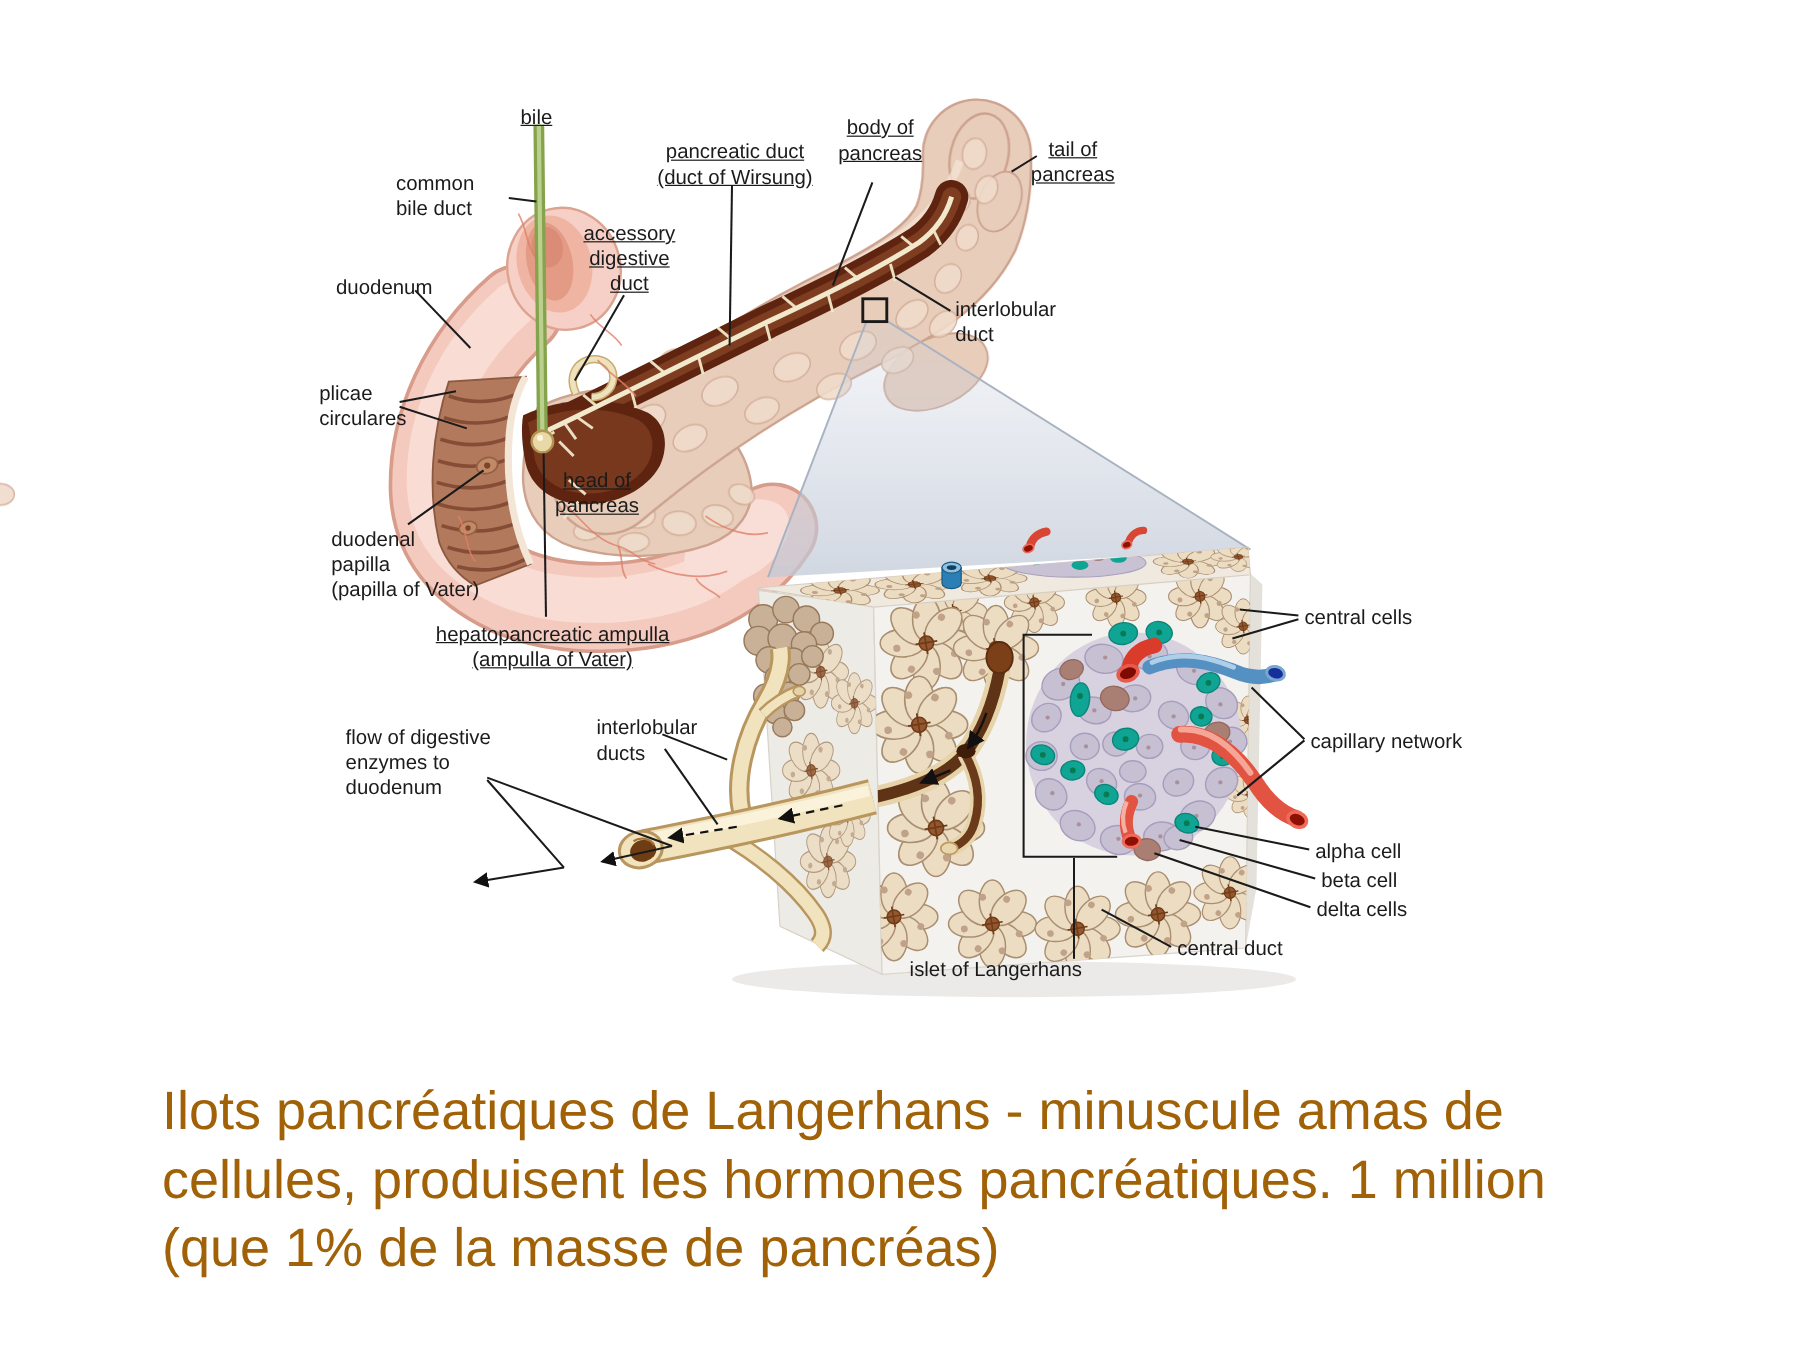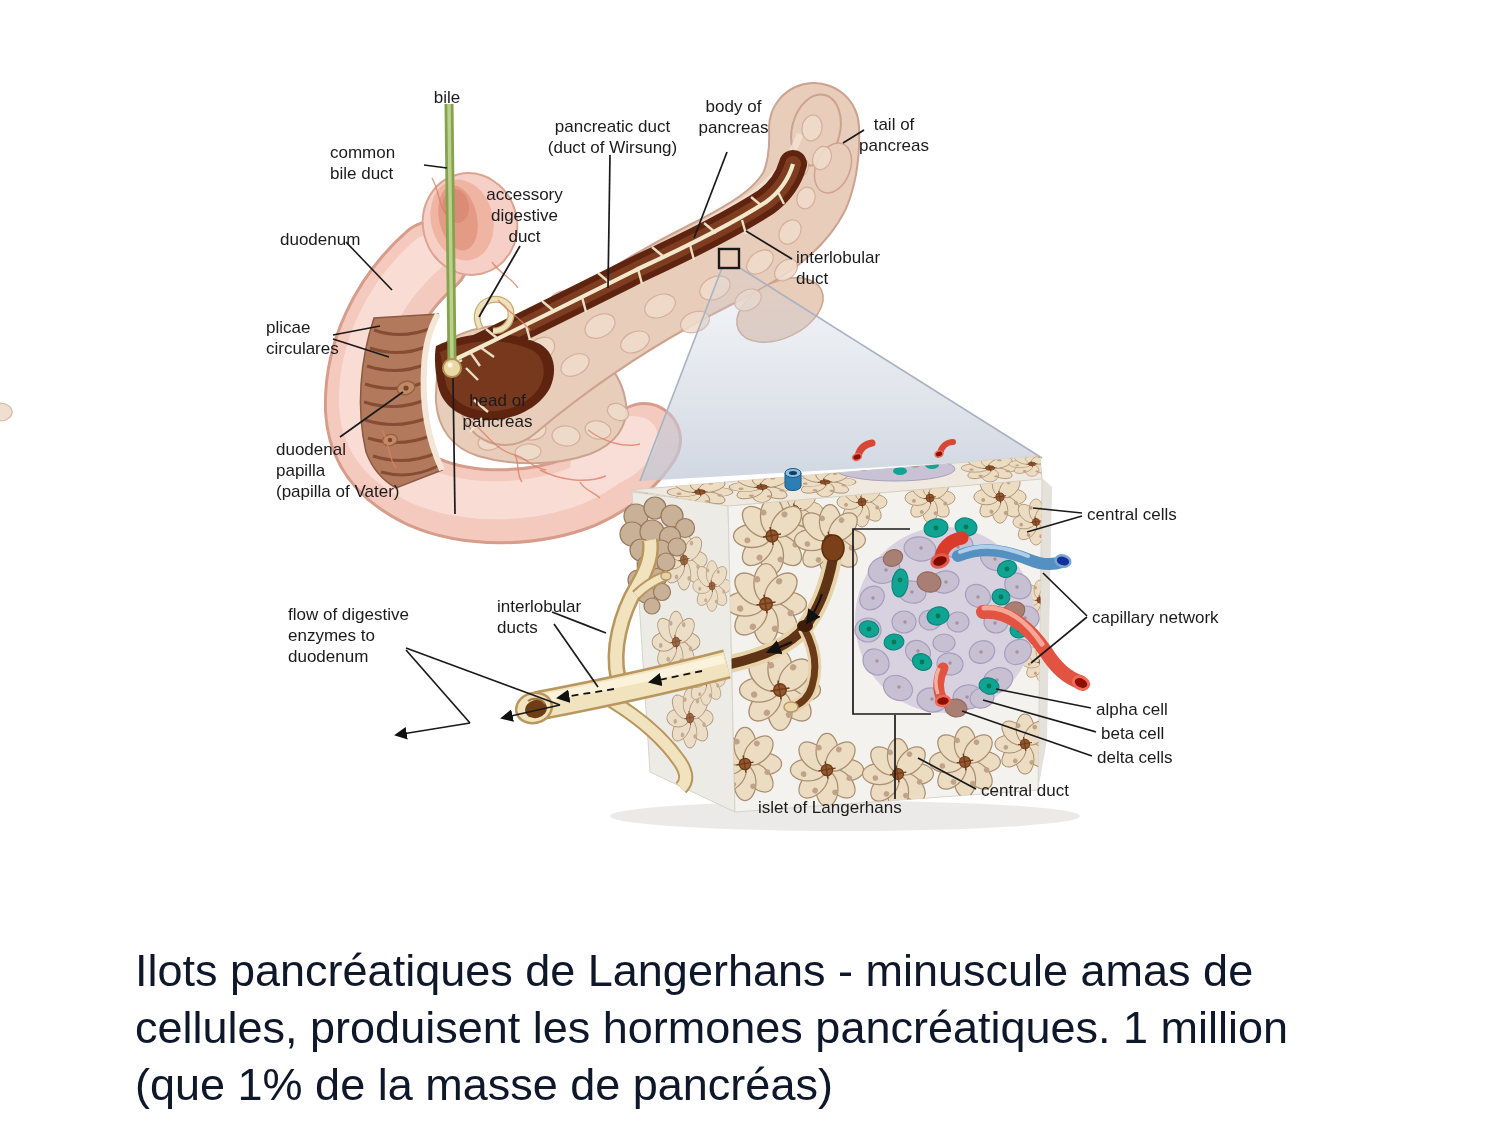--- a/index.html
+++ b/index.html
@@ -1,24 +1,24 @@
 <!DOCTYPE html>
 <html><head>
 <meta charset="utf-8">
 <style>
   html,body{margin:0;padding:0;background:#ffffff;}
   .canvas{position:relative;width:1500px;height:1125px;background:#ffffff;overflow:hidden;
           font-family:"Liberation Sans",sans-serif;}
   .art{position:absolute;left:0;top:0;}
   .lbl{position:absolute;font:17px/1.24 "Liberation Sans",sans-serif;color:#1b1b1b;
        white-space:pre-line;}
-  .tc{text-align:center;}
+  .tc{text-align:center;text-decoration:underline;}
   .tr{text-align:left;}
-  .caption{position:absolute;left:135px;top:942px;width:1330px;
-           font:45px/57px "Liberation Sans",sans-serif;color:#0f172a;white-space:pre-line;}
+  .caption{position:absolute;left:135px;top:897px;width:1330px;
+           font:45px/57px "Liberation Sans",sans-serif;color:#a16207;white-space:pre-line;}
 </style>
 </head>
 <body>
 
 <div class="canvas">
 
 <svg class="art" width="1500" height="880" viewBox="0 0 1500 880">
   <defs>
     <marker id="arr" viewBox="0 0 10 10" refX="8.5" refY="5" markerWidth="7.5" markerHeight="7.5" orient="auto">
       <path d="M0,0 L10,5 L0,10 Z" fill="#111"></path>
@@ -446,20 +446,22 @@
 
 <div class="lbl tc" style="left:417px;top:87px;width:60px">bile</div>
 <div class="lbl tr" style="left:330px;top:142px;width:92px">common
 bile duct</div>
 <div class="lbl" style="left:280px;top:229px">duodenum</div>
 <div class="lbl" style="left:266px;top:317px">plicae
 circulares</div>
 <div class="lbl" style="left:276px;top:439px">duodenal
 papilla
 (papilla of Vater)</div>
+<div class="lbl tc" style="left:338px;top:518px;width:245px">hepatopancreatic ampulla
+(ampulla of Vater)</div>
 <div class="lbl tc" style="left:440px;top:390px;width:115px">head of
 pancreas</div>
 <div class="lbl tc" style="left:462px;top:184px;width:125px">accessory
 digestive
 duct</div>
 <div class="lbl tc" style="left:520px;top:116px;width:185px">pancreatic duct
 (duct of Wirsung)</div>
 <div class="lbl tc" style="left:676px;top:96px;width:115px">body of
 pancreas</div>
 <div class="lbl tc" style="left:838px;top:114px;width:112px">tail of

